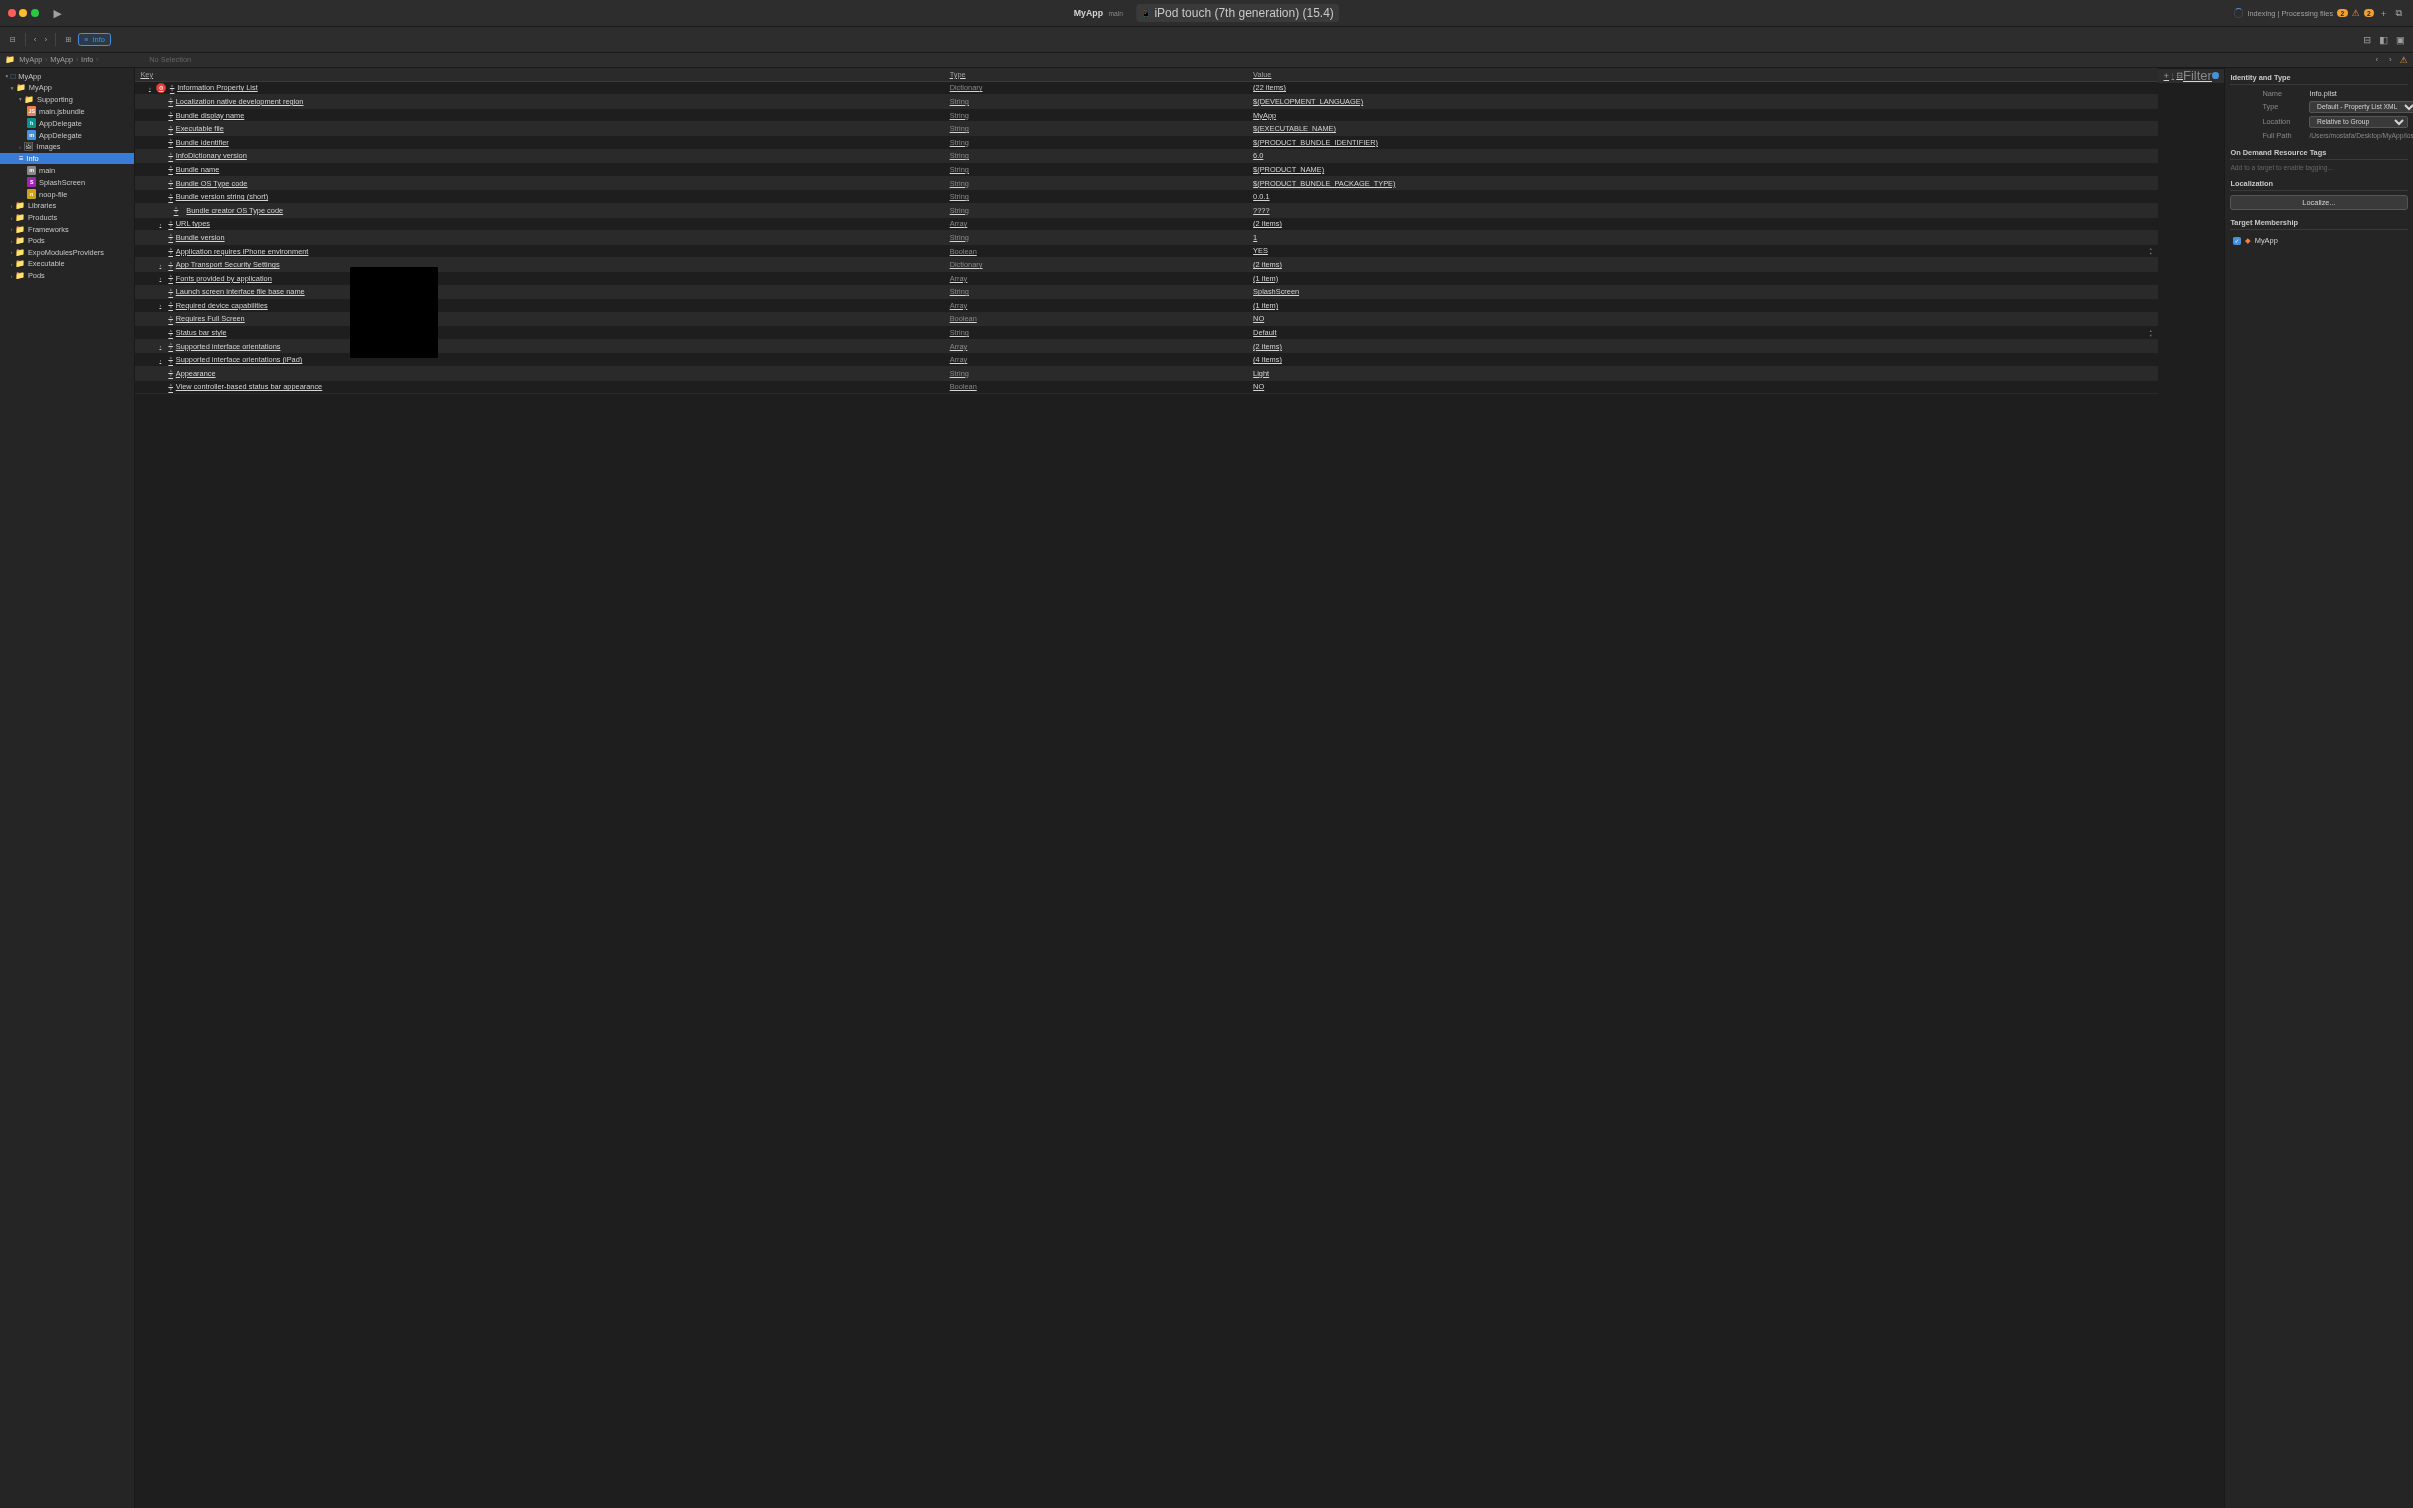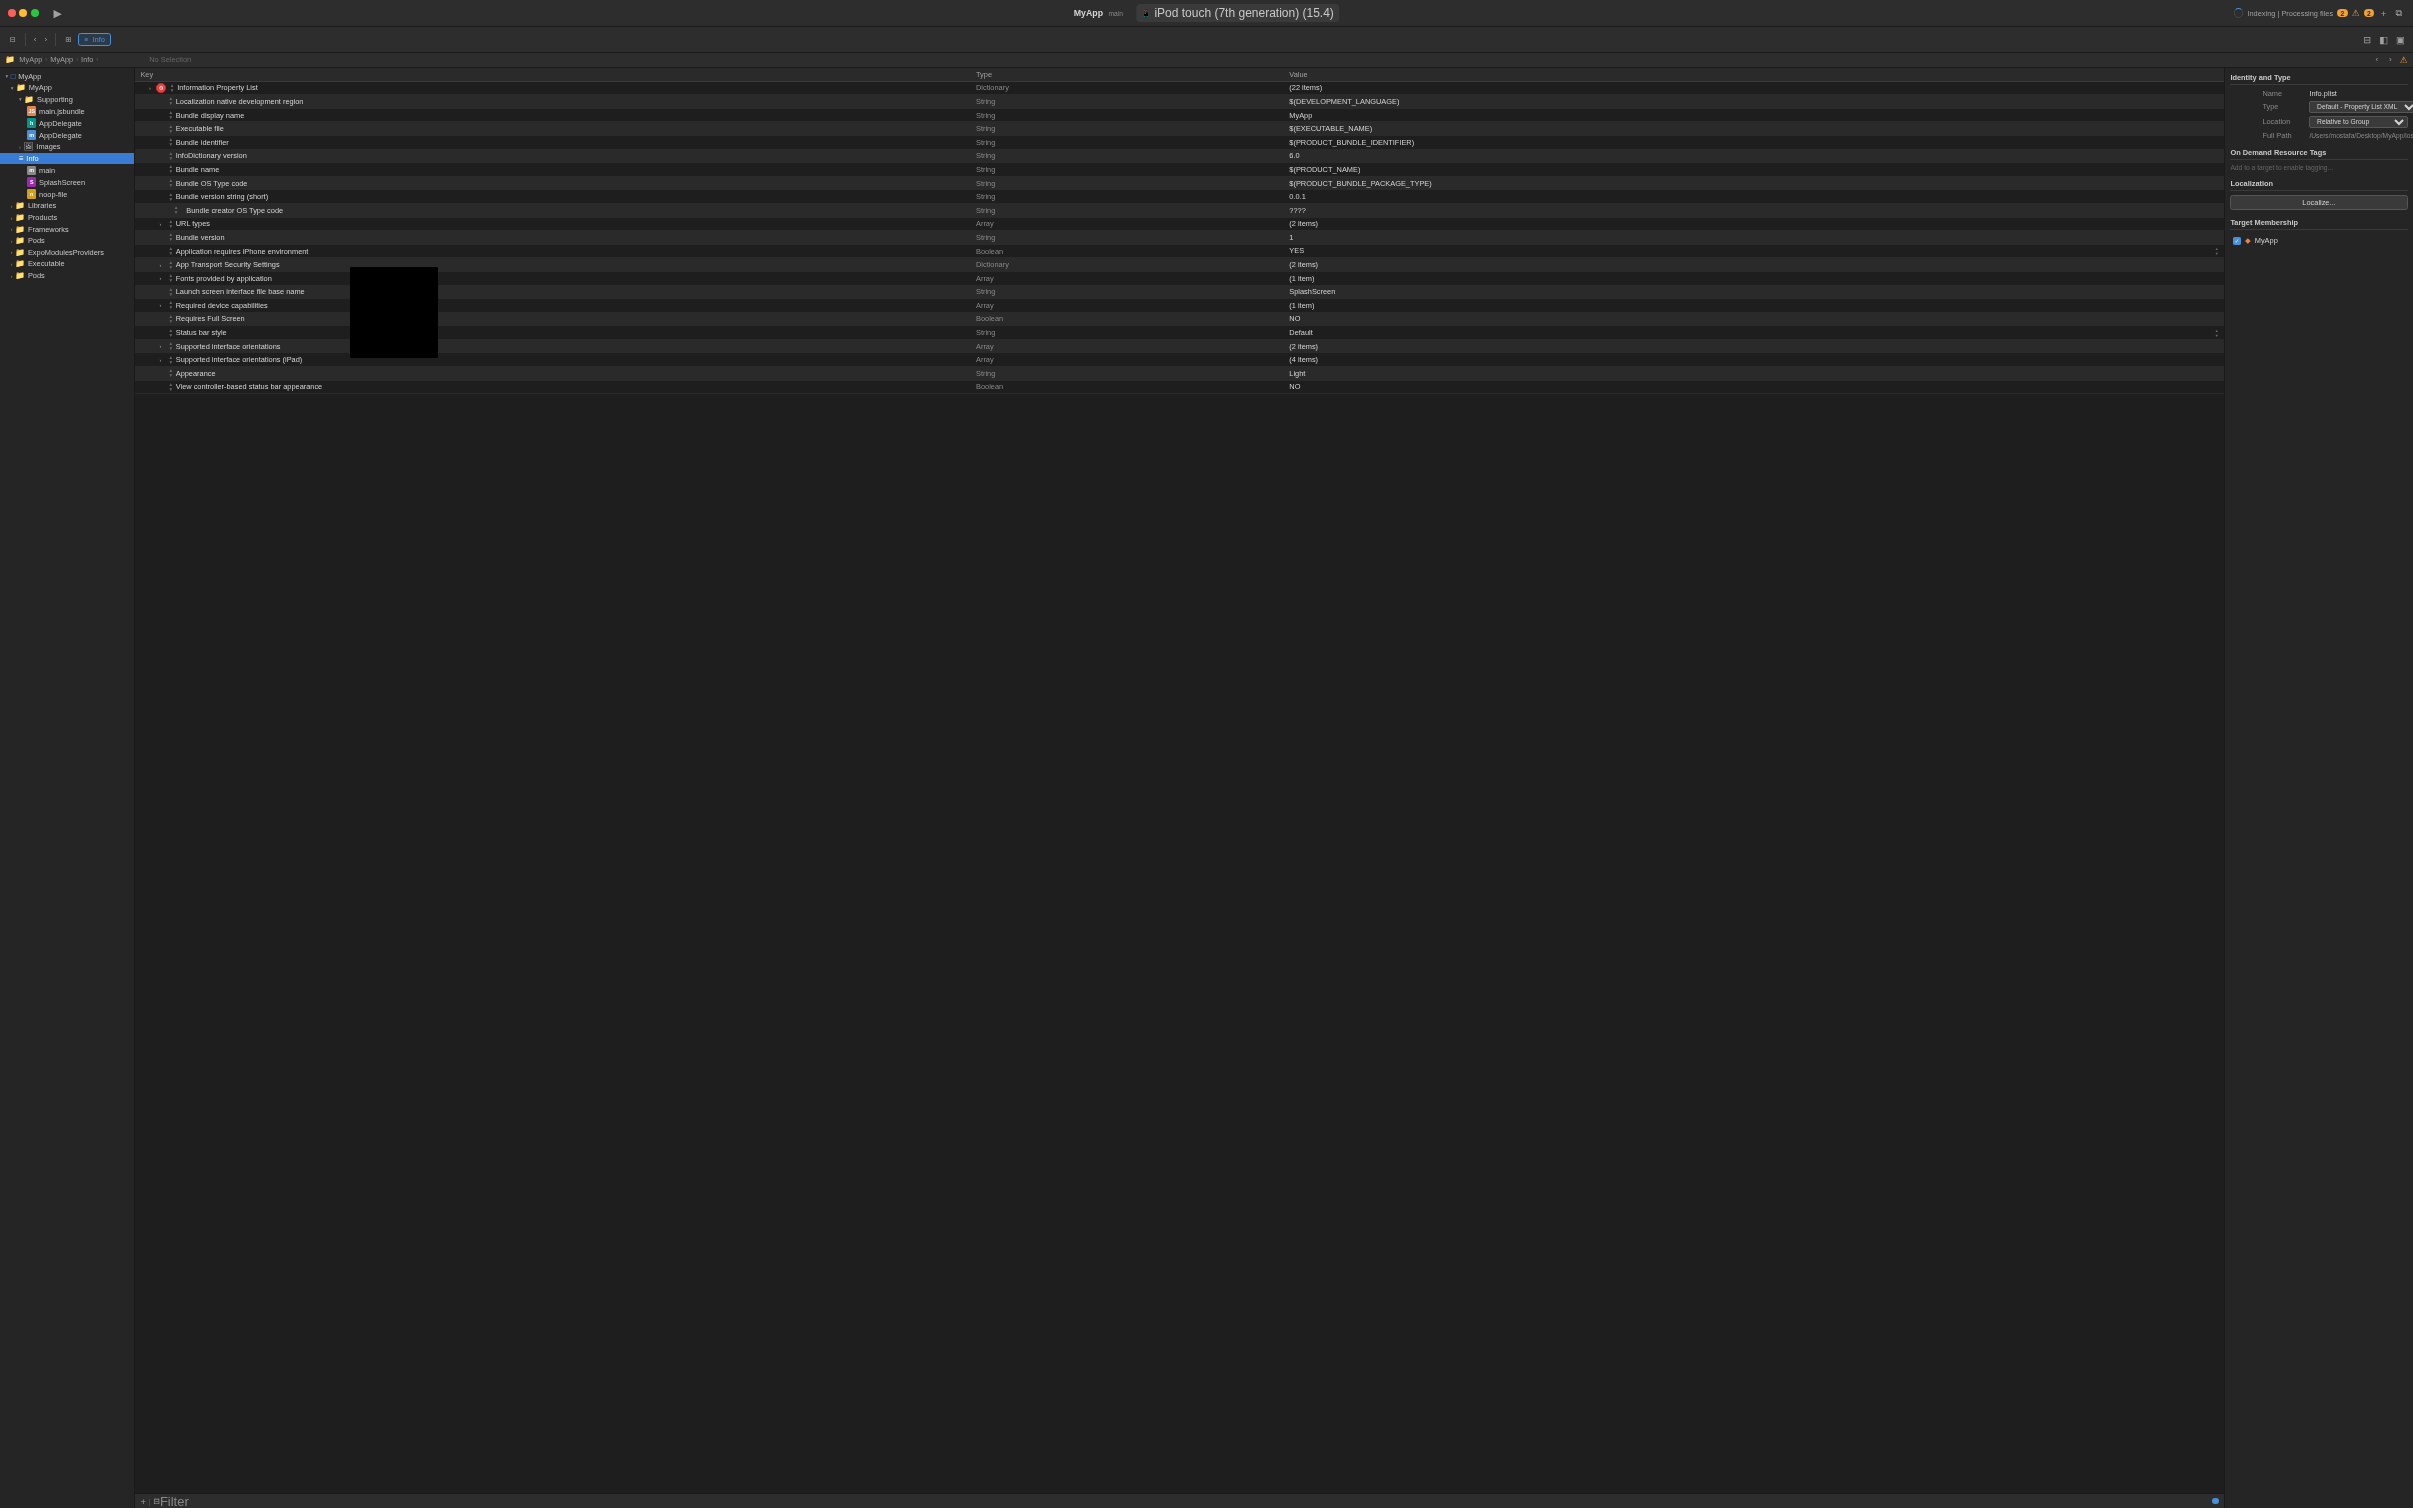--- a/index.html
+++ b/index.html
@@ -124,23 +124,24 @@
     .icon-orange { background: #e8824a; color: white; }
     .icon-yellow { background: #d4a017; color: white; }
     .icon-gray { background: #888; color: white; }
     .icon-purple { background: #9c27b0; color: white; }
     .icon-teal { background: #009688; color: white; }
 
     
     .content-area {
       flex: 1;
       display: flex;
-      flex-direction: column;
+      flex-direction: row;
       overflow: hidden;
       background: #1e1e1e;
+      text-decoration: underline;
     }
 
     
     .plist-editor {
       flex: 1;
       overflow-y: auto;
     }
     .plist-table {
       width: 100%;
       border-collapse: collapse;

